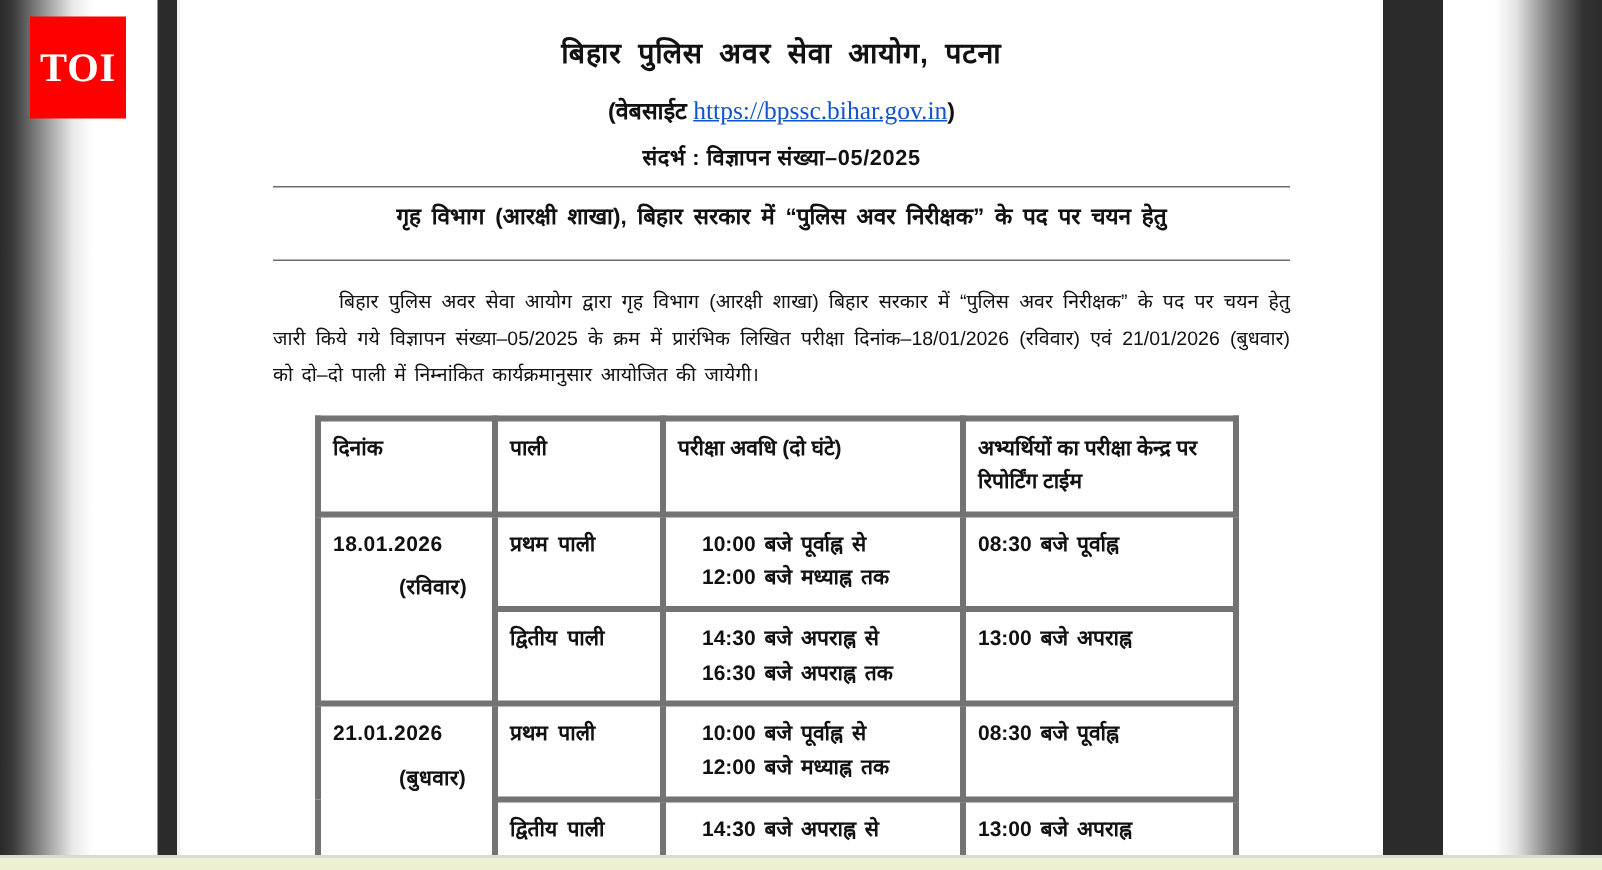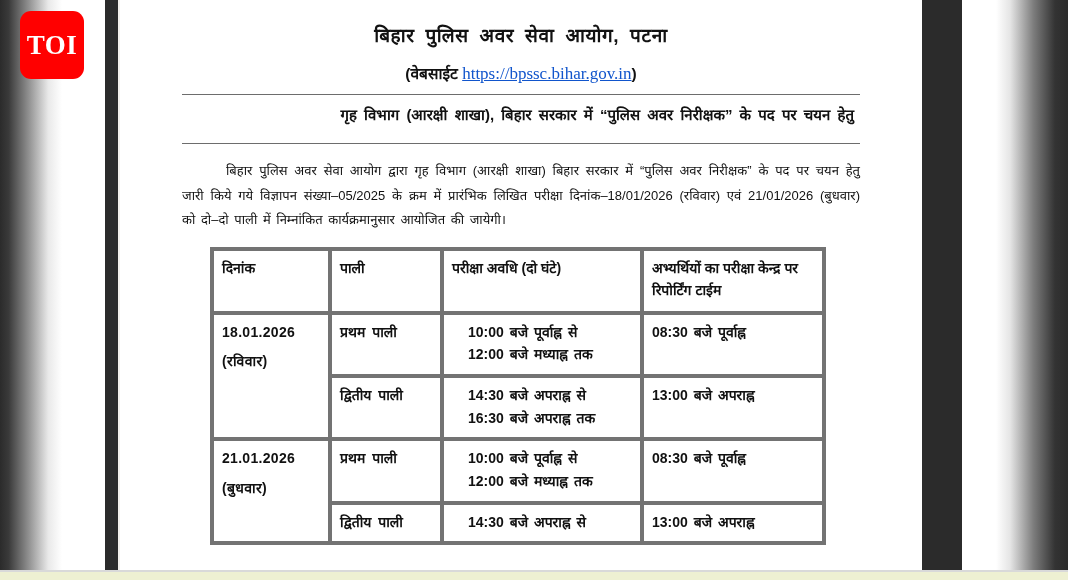--- a/index.html
+++ b/index.html
@@ -80,21 +80,20 @@
     color: #ffffff;
     display: flex;
     align-items: center;
     justify-content: center;
     z-index: 8;
     font-family: "Liberation Serif", serif;
     font-weight: 700;
     font-size: 27px;
     letter-spacing: 0.5px;
     line-height: 1;
-    border-radius: 11px;
   }
 
   
   #page {
     position: absolute;
     left: 120px;
     top: 0;
     width: 800px;
     height: 574px;
     background: #ffffff;
@@ -145,21 +144,21 @@
 
   hr.rule {
     border: none;
     border-top: 1.6px solid #6d6d6d;
     margin: 10px 0 0 0;
     width: 100%;
   }
   hr.rule.tight { margin-top: 9px; }
 
   .subject {
-    text-align: right;
+    text-align: center;
     font-weight: 700;
     font-size: 15px;
     color: #111111;
     line-height: 1.75;
     padding: 7px 6px 6px 6px;
     word-spacing: 3px;
   }
 
   .body-para {
     font-size: 13px;
@@ -202,21 +201,21 @@
   th.hdr-shift { text-align: center; }
   thead td, thead th { height: 46px; }
 
   td.date-cell {
     text-align: center;
     vertical-align: middle;
     font-weight: 700;
     font-size: 14.5px;
     letter-spacing: 0.3px;
   }
-  td.date-cell .dow { display: block; margin-top: 7px; }
+  td.date-cell .dow { display: block; margin-top: 7px; margin-left: 44px; }
 
   td.shift-cell { font-weight: 700; word-spacing: 3px; }
   td.time-cell  { font-weight: 700; word-spacing: 2px; }
   td.time-cell .ln { display: block; margin-left: 16px; }
   td.report-cell { font-weight: 700; word-spacing: 2px; }
 
   
   .bottom-strip {
     position: absolute;
     left: 0; bottom: 0;
@@ -247,20 +246,21 @@
 
   <div id="page">
     <div class="doc-inner">
 
       <div class="org-title">बिहार पुलिस अवर सेवा आयोग, पटना</div>
 
       <div class="website-line">
         <span>(वेबसाईट </span><a class="url" href="#">https://bpssc.bihar.gov.in</a><span>)</span>
       </div>
 
+      <div class="ref-line">संदर्भ : विज्ञापन संख्या–05/2025</div>
 
       <hr class="rule">
 
       <div class="subject">
         <div>गृह विभाग (आरक्षी शाखा), बिहार सरकार में “पुलिस अवर निरीक्षक” के पद पर चयन हेतु</div>
       </div>
 
       <hr class="rule tight">
 
       <p class="body-para">बिहार पुलिस अवर सेवा आयोग द्वारा गृह विभाग (आरक्षी शाखा) बिहार सरकार में “पुलिस अवर निरीक्षक” के पद पर चयन हेतु जारी किये गये विज्ञापन संख्या–05/2025 के क्रम में प्रारंभिक लिखित परीक्षा दिनांक–18/01/2026 (रविवार) एवं 21/01/2026 (बुधवार) को दो–दो पाली में निम्नांकित कार्यक्रमानुसार आयोजित की जायेगी।</p>

